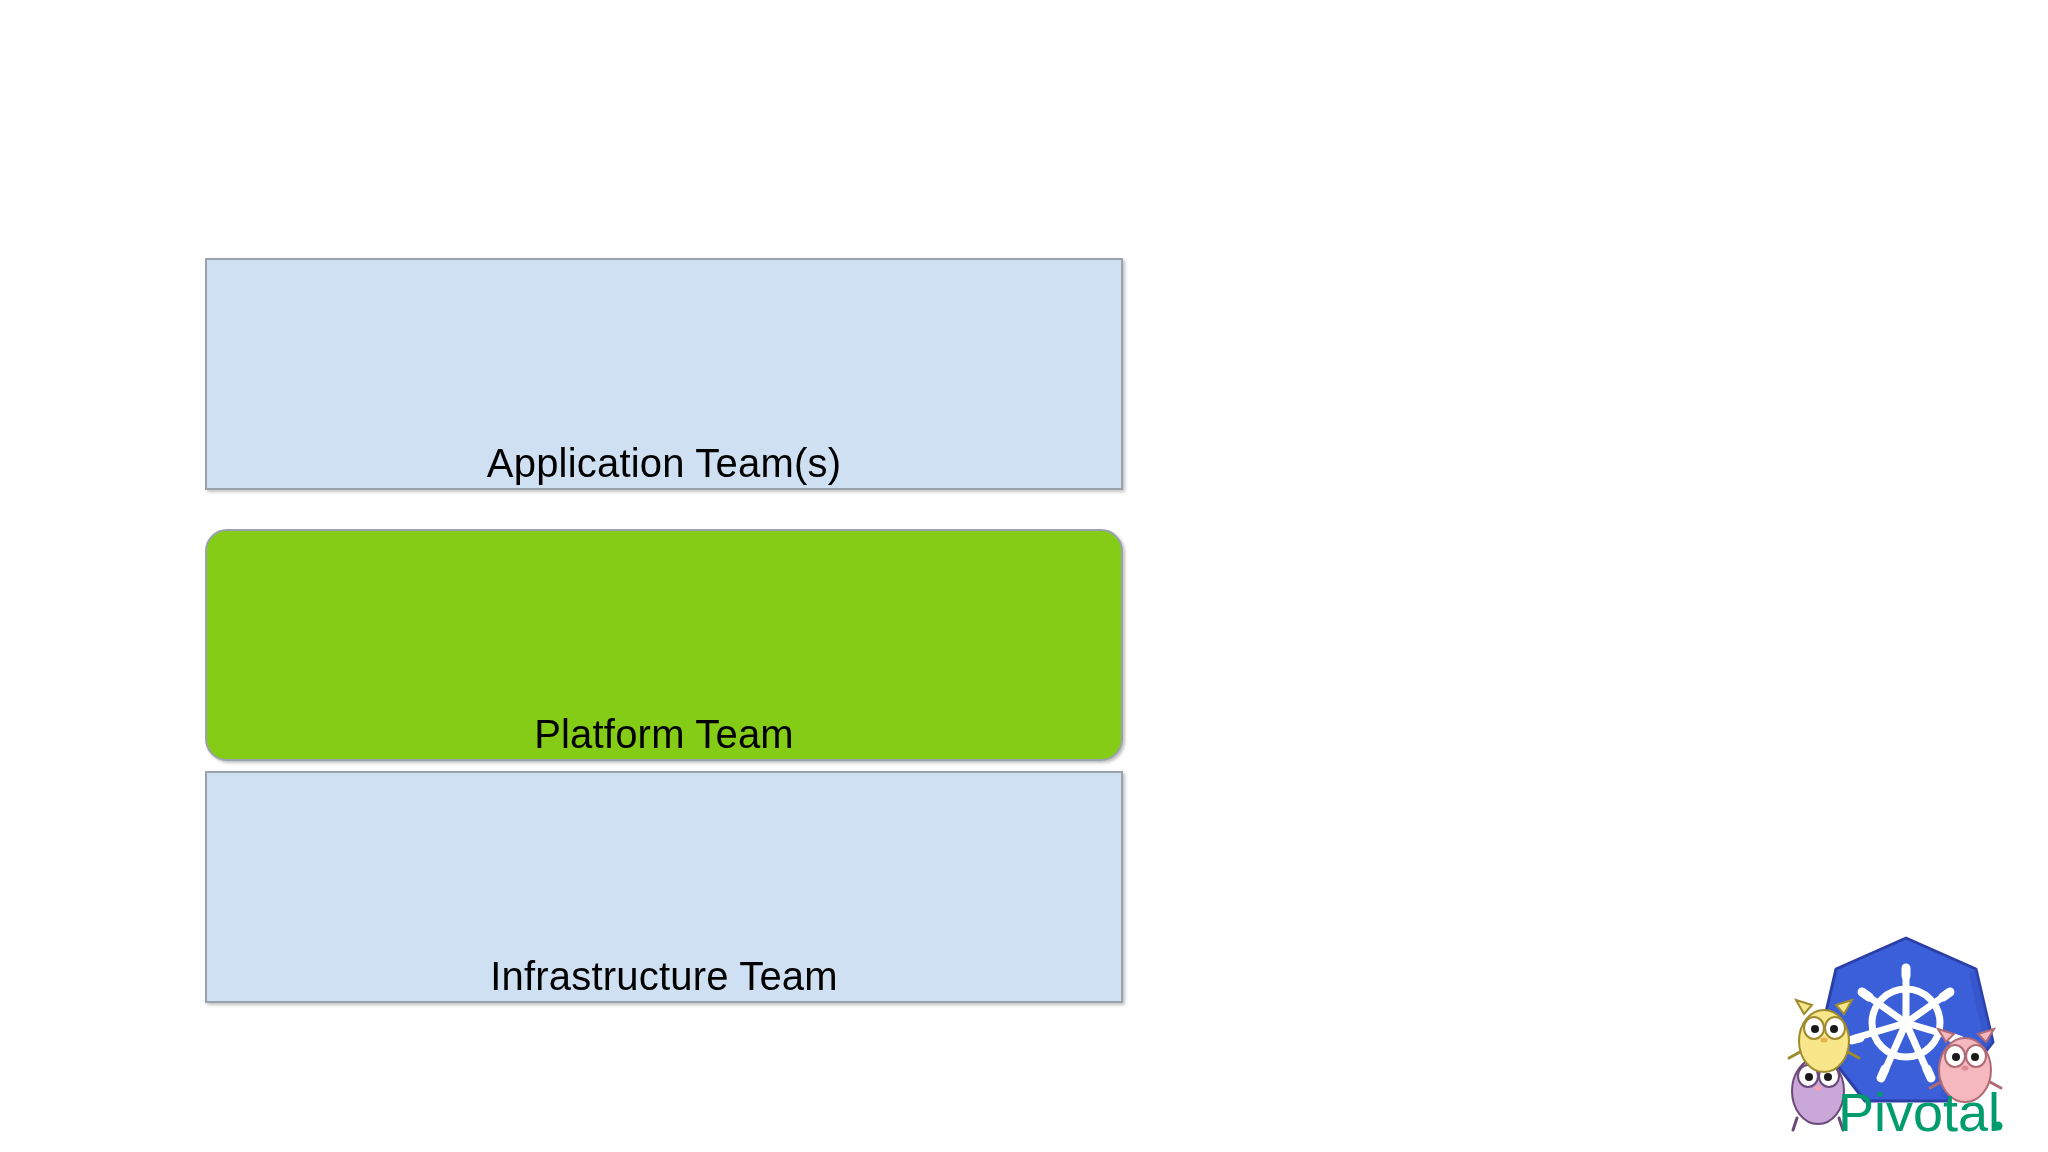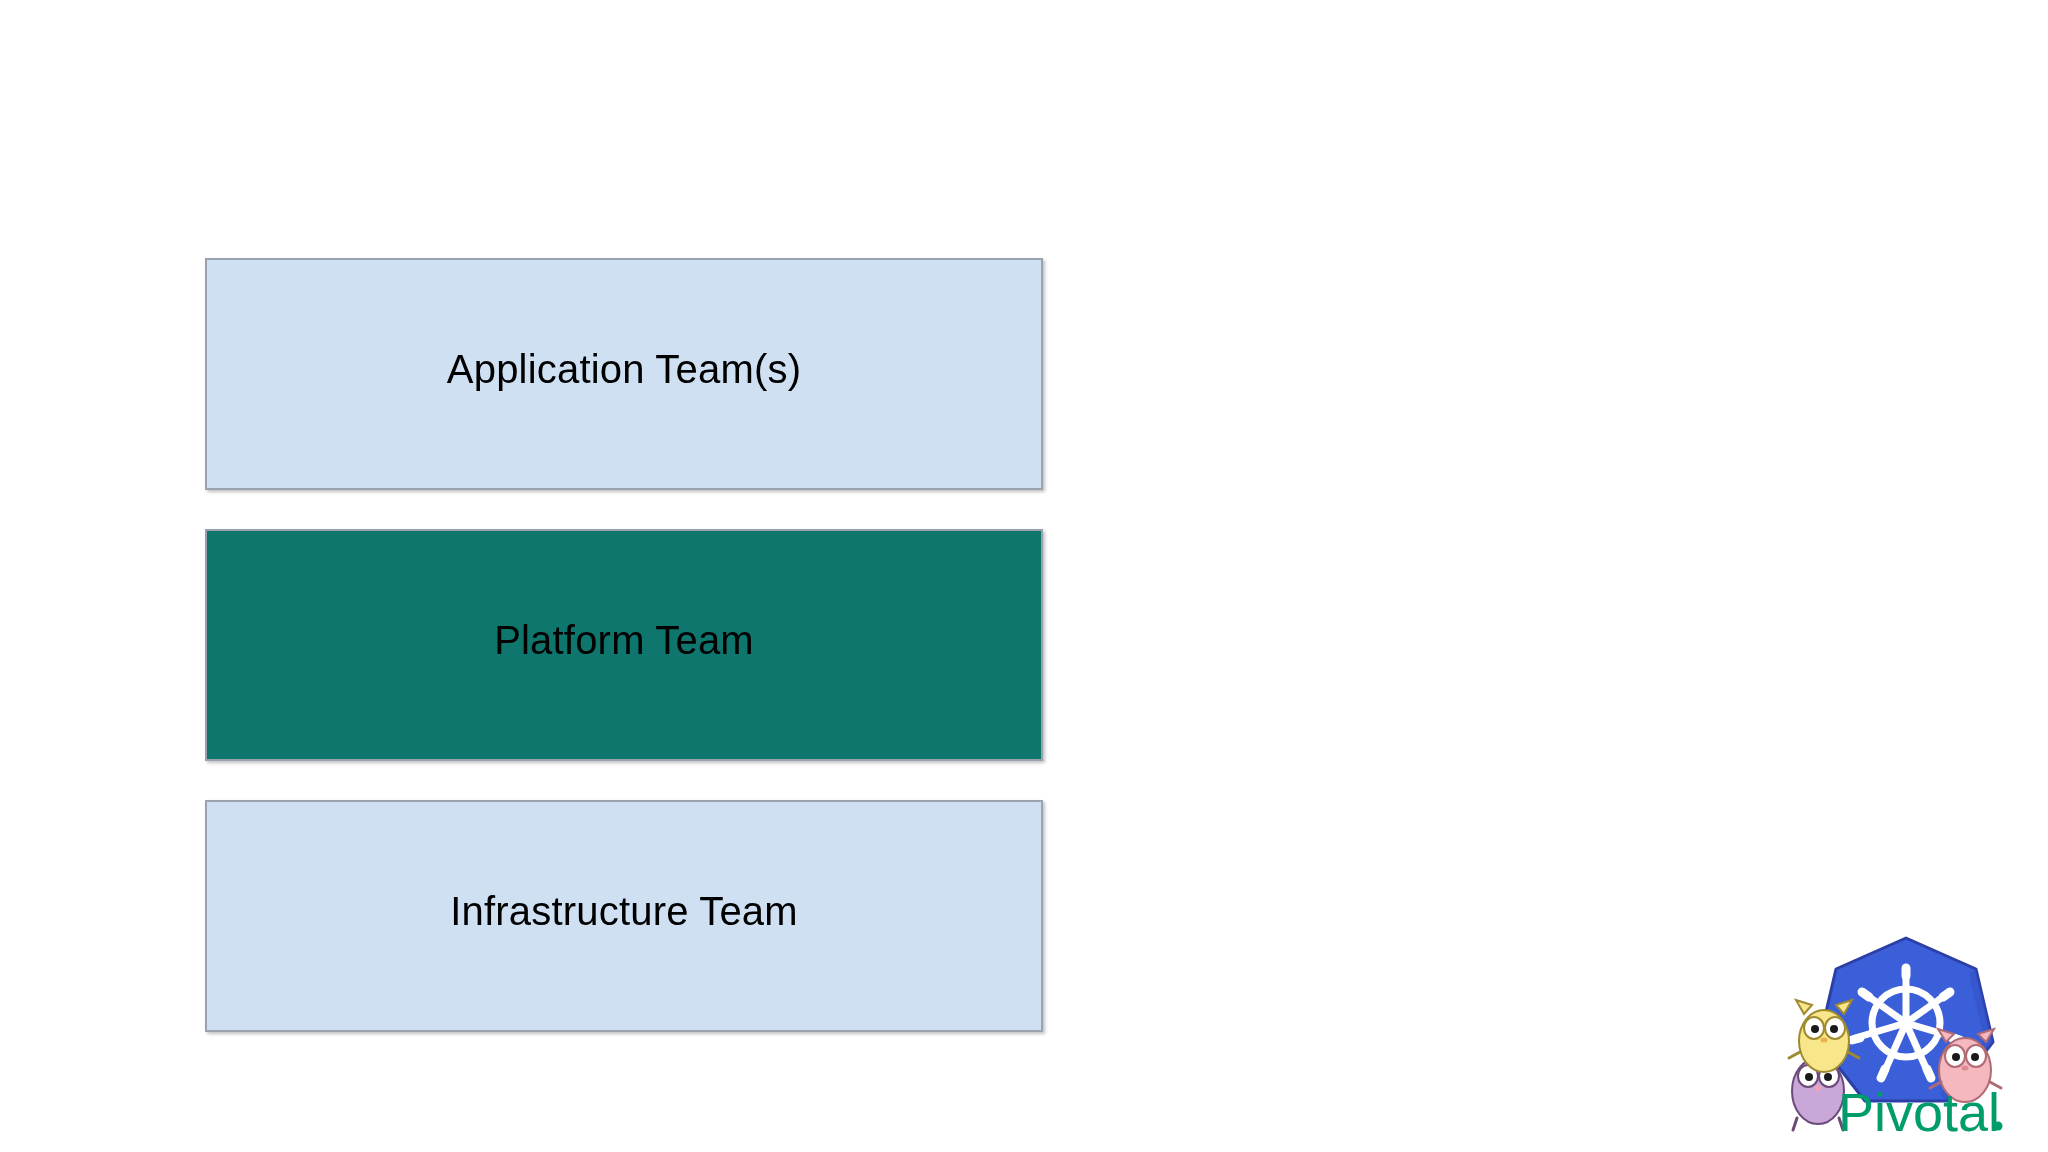--- a/index.html
+++ b/index.html
@@ -20,66 +20,66 @@
     position: absolute;
     left: 0; top: 0;
     width: 2048px;
     height: 1152px;
     background: #ffffff;
   }
 
   .team-box {
     position: absolute;
     left: 205px;
-    width: 838px;
+    width: 918px;
     height: 232px;
     box-sizing: border-box;
     background: #cfe0f3;
     border: 2px solid #9aa3ad;
     box-shadow: 2px 2px 3px rgba(120,120,120,0.45);
     display: flex;
-    align-items: center;
+    align-items: flex-end;
     justify-content: center;
   }
 
   .team-box .label {
     display: block;
     font-size: 40px;
     line-height: 1;
     color: #010101;
     letter-spacing: 0.2px;
     white-space: nowrap;
     transform: translateY(-5px);
     font-family: "Liberation Sans", sans-serif;
   }
 
   #box-application { top: 258px; }
   #box-platform    { top: 529px; }
-  #box-infrastructure { top: 800px; }
+  #box-infrastructure { top: 771px; }
 
   
   #logo {
     position: absolute;
     left: 1780px;
     top: 928px;
     width: 252px;
     height: 212px;
   }
   #logo svg { display: block; width: 252px; height: 212px; }
 </style>
 </head>
 <body>
 
 <div id="slide" style="background: rgb(255, 255, 255);">
 
   <div class="team-box" id="box-application" style="background: rgb(207, 224, 243); border-color: rgb(154, 163, 173);">
     <span class="label" style="color: rgb(1, 1, 1);">Application Team(s)</span>
   </div>
 
-  <div class="team-box" id="box-platform" style="background: #0f766e; border-color: rgb(154, 163, 173);">
+  <div class="team-box" id="box-platform" style="background: #84cc16; border-color: rgb(154, 163, 173); border-radius: 22px;">
     <span class="label" style="color: rgb(1, 1, 1);">Platform Team</span>
   </div>
 
   <div class="team-box" id="box-infrastructure" style="background: rgb(207, 224, 243); border-color: rgb(154, 163, 173);">
     <span class="label" style="color: rgb(1, 1, 1);">Infrastructure Team</span>
   </div>
 
   <div id="logo">
     <svg viewBox="0 0 252 212" xmlns="http://www.w3.org/2000/svg">
 

